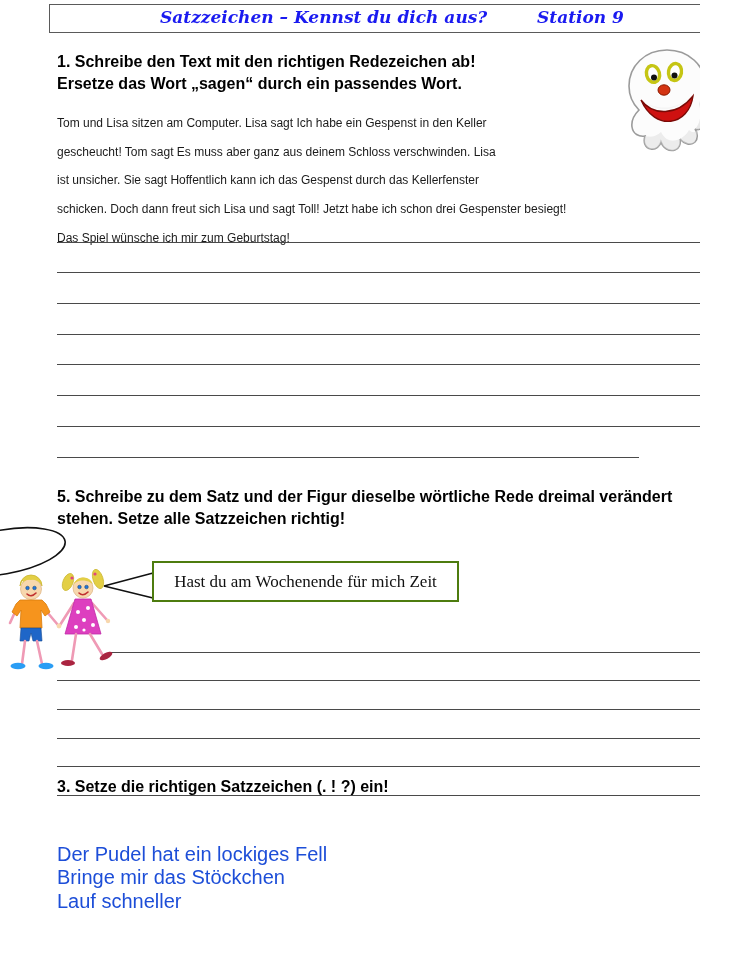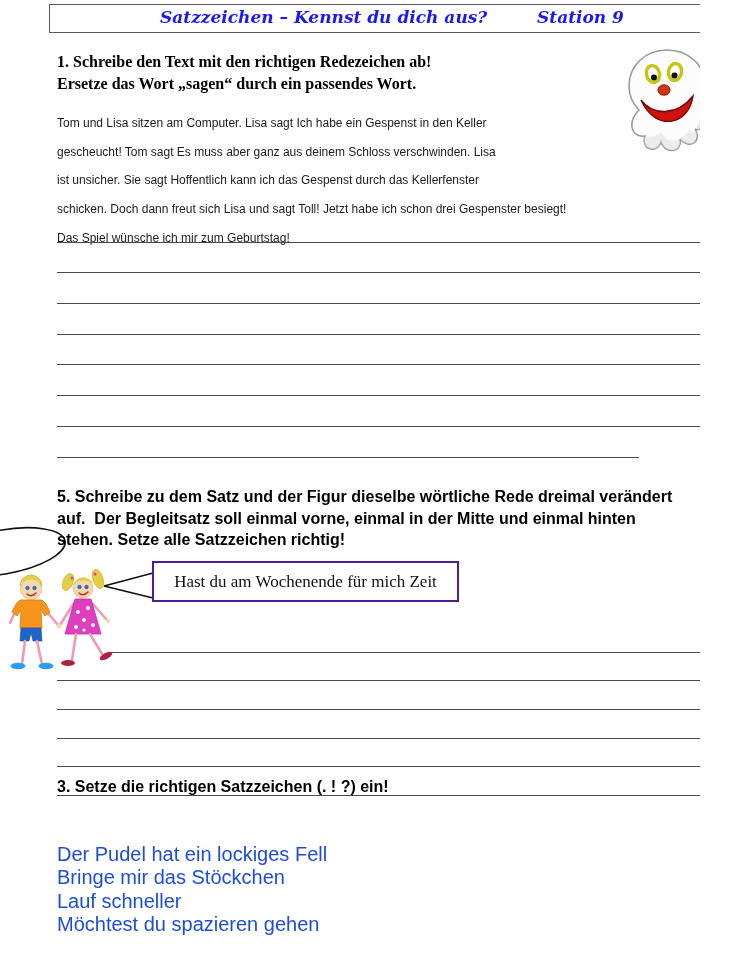--- a/index.html
+++ b/index.html
@@ -19,40 +19,40 @@
     font-size:17px; color:#1a1af0; white-space:nowrap;
   }
   .header-station {
     position:absolute; left:487px; top:2px;
     font-family:"DejaVu Serif", serif; font-style:italic; font-weight:bold;
     font-size:17px; color:#1a1af0; white-space:nowrap;
   }
   
   .task-heading { position:absolute; left:57px; font-size:16px; font-weight:bold; color:#000; z-index:2; }
   .task-heading .hline { line-height:21.5px; white-space:pre; }
-  #task1-heading { top:51px;font-family:Liberation Serif, serif; }
+  #task1-heading { top:51px; }
   #task2-heading { top:486px; }
   #task3-heading { top:776px; }
   
   .paragraph { position:absolute; left:57px; top:109px; font-size:12px; color:#1b1b1b; }
   .paragraph .pline { line-height:28.7px; white-space:pre; }
   
   .lines-block { position:absolute; left:57px; width:665px; }
   #lines1 { top:212px; }
   #lines2 { top:624px; }
   .wline { height:30.7px; border-bottom:1.2px solid #4a4a4a; }
   #lines1 .wline.short { width:582px; }
   #lines2 .wline { height:28.7px; }
   #lines2 .wline.indented { margin-left:51px; }
   
   #ghost-svg { position:absolute; left:615px; top:44px; width:118px; height:114px; z-index:1; }
   #figure-svg { position:absolute; left:0; top:524px; width:470px; height:146px; z-index:1; }
   .callout-box {
     position:absolute; left:152px; top:561px; width:307px; height:41px;
-    border:2px solid #4c1d95; background:#fff; z-index:2;
+    border:2px solid #4d7c0f; background:#fff; z-index:2;
     display:flex; align-items:center; justify-content:center;
     font-family:"Liberation Serif", serif; font-size:17px; color:#111; white-space:nowrap;
   }
   
   .sentence-list { position:absolute; left:57px; top:843px; font-size:20px; color:#1d4ed8; }
   .sentence-list .sline { line-height:23.4px; white-space:pre; }
 </style>
 </head>
 <body>
 
@@ -144,21 +144,20 @@
         <circle cx="84" cy="106" r="1.6" fill="#fff"></circle>
       <line x1="76" y1="110" x2="72" y2="136" stroke="#ef9ab5" stroke-width="2.6" stroke-linecap="round"></line>
       <line x1="90" y1="110" x2="102" y2="130" stroke="#ef9ab5" stroke-width="2.6" stroke-linecap="round"></line>
       <ellipse cx="68" cy="139" rx="7" ry="3" fill="#aa2440"></ellipse>
       <ellipse cx="106" cy="132" rx="7" ry="3" transform="rotate(-28 106 132)" fill="#aa2440"></ellipse>
     </g>
   </svg>
 
   <div class="task-heading" id="task2-heading">
     <div class="hline">5. Schreibe zu dem Satz und der Figur dieselbe wörtliche Rede dreimal verändert</div>
-    <div class="hline">auf.  Der Begleitsatz soll einmal vorne, einmal in der Mitte und einmal hinten</div>
     <div class="hline">stehen. Setze alle Satzzeichen richtig!</div>
   </div>
 
   <div class="callout-box">
     <span>Hast du am Wochenende für mich Zeit</span>
   </div>
 
   <div class="lines-block" id="lines2">
     <div class="wline indented"></div>
     <div class="wline"></div>
@@ -169,16 +168,15 @@
   </div>
 
   <div class="task-heading" id="task3-heading">
     <div class="hline">3. Setze die richtigen Satzzeichen (. ! ?) ein!</div>
   </div>
 
   <div class="sentence-list">
     <div class="sline">Der Pudel hat ein lockiges Fell</div>
     <div class="sline">Bringe mir das Stöckchen</div>
     <div class="sline">Lauf schneller</div>
-    <div class="sline">Möchtest du spazieren gehen</div>
   </div>
 
 </div>
 
 </body></html>

